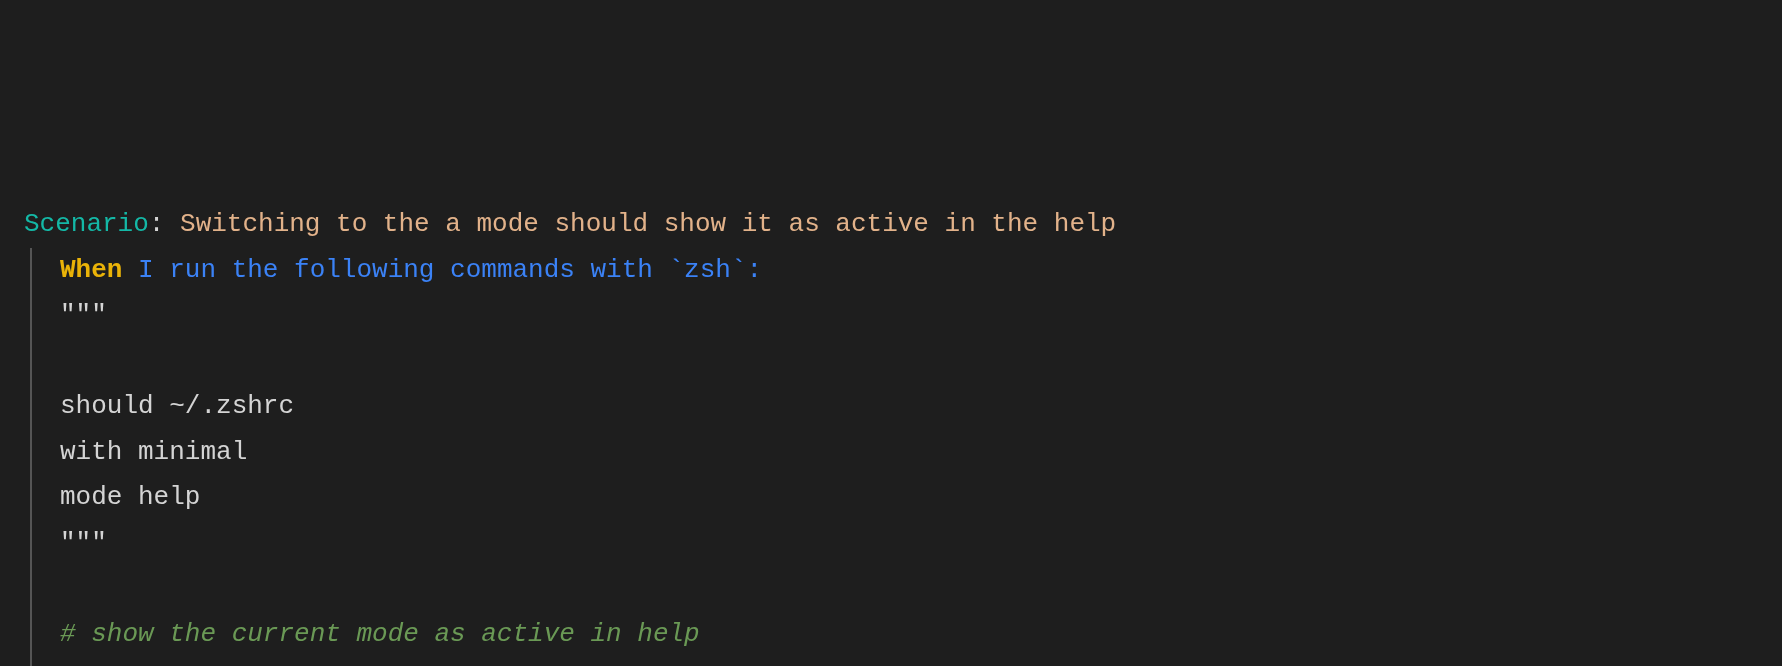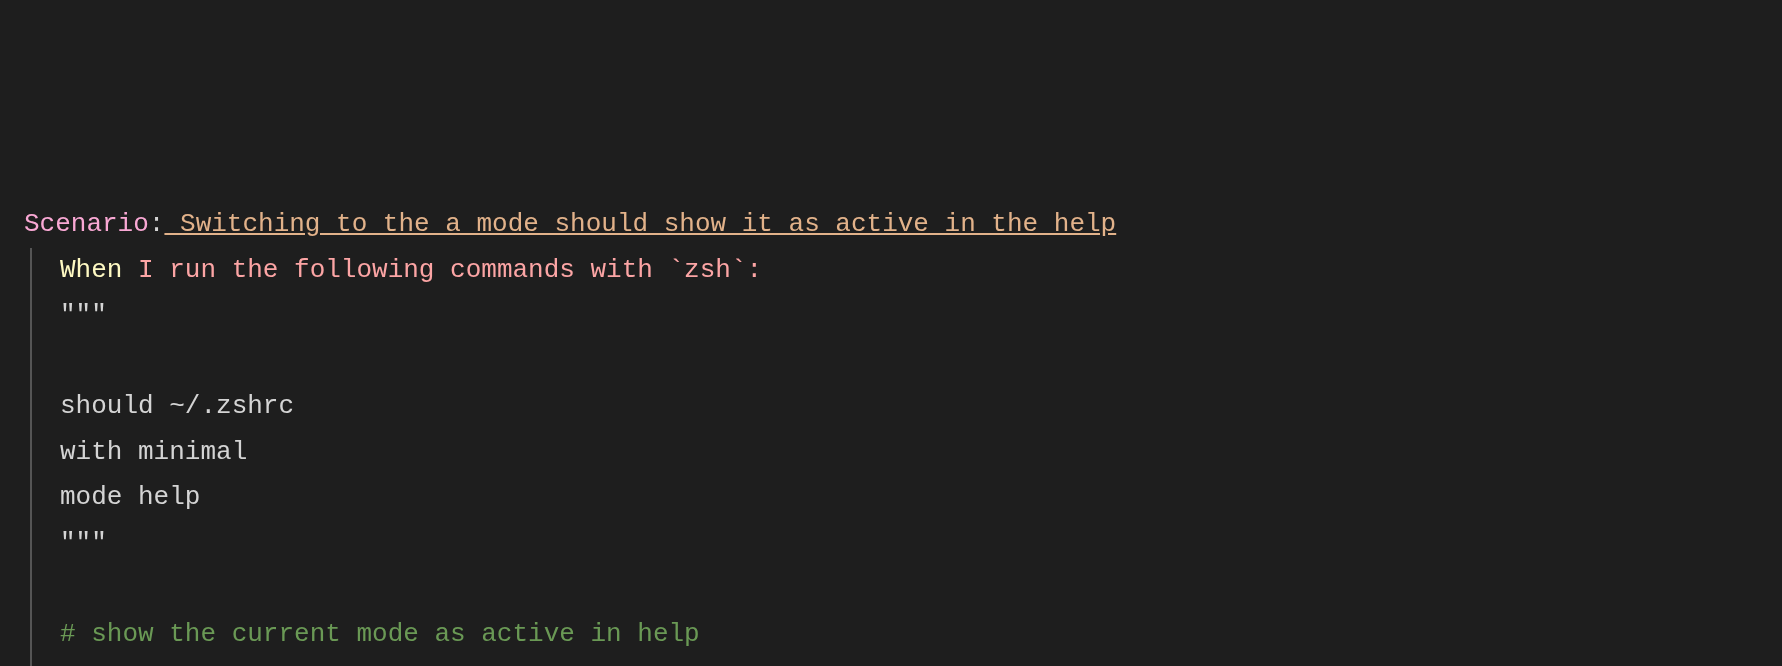--- a/index.html
+++ b/index.html
@@ -10,43 +10,44 @@
     body {
       background-color: #1e1e1e;
       font-family: 'Menlo', 'Monaco', 'Consolas', 'Courier New', monospace;
       font-size: 26px;
       line-height: 1.75;
       color: #d4d4d4;
       padding: 20px 24px;
       white-space: pre;
     }
     .keyword-scenario {
-      color: #f9a8d4;
+      color: #14b8a6;
     }
     .colon {
       color: #d4d4d4;
     }
     .scenario-title {
       color: #e2b28a;
-      text-decoration: underline;
     }
     .keyword-step {
-      color: #fef9c3;
+      color: #eab308;
+      font-weight: bold;
     }
     .step-text {
-      color: #fca5a5;
+      color: #3b82f6;
     }
     .triple-quote {
       color: #d4d4d4;
     }
     .code-body {
       color: #d4d4d4;
     }
     .comment {
       color: #6a9955;
+      font-style: italic;
     }
     .indented-block {
       border-left: 2px solid #555555;
       margin-left: 6px;
       padding-left: 28px;
     }
   </style>
 </head>
 <body>
 

